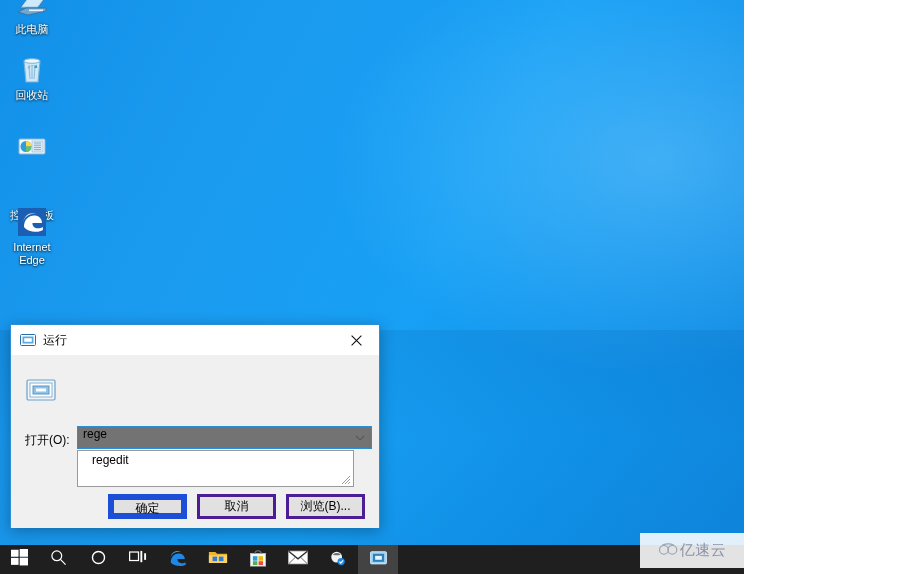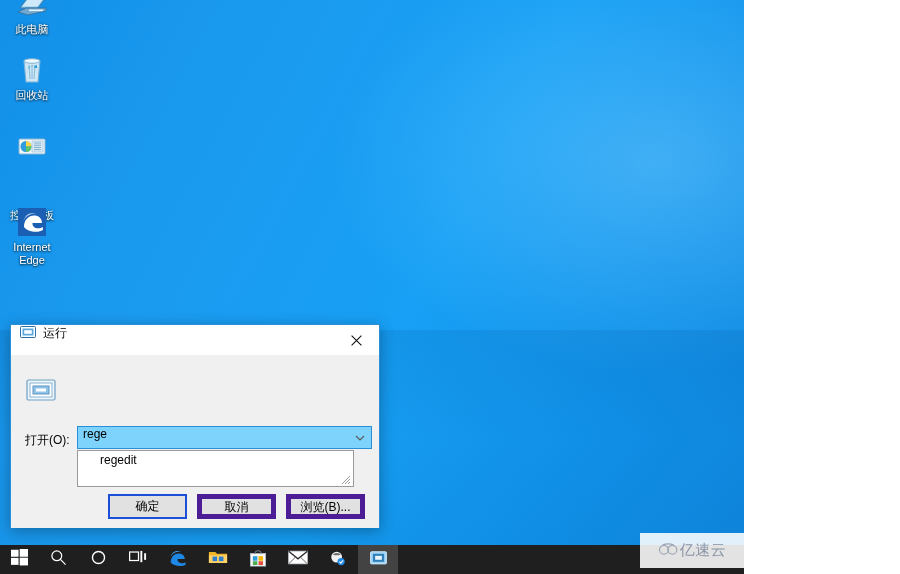--- a/index.html
+++ b/index.html
@@ -62,21 +62,21 @@
     position: absolute; left: 10px; top: 324px;
     width: 370px; height: 204px;
     background: #f0f0f0;
     border: 1px solid #2a8fd8;
     box-shadow: 0 3px 14px rgba(0,0,0,0.30);
     font-size: 12px;
     color: #000;
   }
   #run-titlebar {
     height: 30px; background: #ffffff;
-    display: flex; align-items: flex-start;
+    display: flex; align-items: center;
     padding-left: 9px;
     position: relative;
   }
   #run-title-icon { width: 16px; height: 14px; margin-right: 7px; }
   #run-title-text { font-size: 12px; color: #000; }
   #run-close {
     position: absolute; right: 0; top: 0;
     width: 45px; height: 30px;
     display: flex; align-items: center; justify-content: center;
     cursor: default;
@@ -87,21 +87,21 @@
   #run-desc-row { display: flex; padding-top: 18px; }
   #run-desc-icon { width: 32px; height: 32px; flex: 0 0 32px; margin-right: 14px; margin-top: 1px;}
   #run-desc-text { font-size: 12px; line-height: 18px; color: #000; padding-top: 1px; }
 
   #run-open-row { display: flex; align-items: flex-end; margin-top: 20px; }
   #run-open-label { width: 52px; font-size: 12px; flex: 0 0 52px; }
   #combo-wrap { position: relative; flex: 1; }
   #run-input {
     width: 295px; height: 23px;
     border: 1px solid #2a8fd8;
-    background: #7dd3fc;
+    background: #737373;
     font-family: "Liberation Sans", sans-serif;
     font-size: 12px;
     padding: 0 22px 8px 5px;
     outline: none;
     color: #000;
   }
   #combo-arrow {
     position: absolute; right: 5px; top: 4px;
     width: 14px; height: 15px;
     display:flex; align-items:center; justify-content:center;
@@ -109,45 +109,44 @@
   }
   #suggest-list {
     position: absolute; left: 0px; top: 24px;
     width: 277px; height: 37px;
     background: #ffffff;
     border: 1px solid #9a9a9a;
     z-index: 5;
   }
   .suggest-item {
     height: 19px; line-height: 19px;
-    padding-left: 2px;
+    padding-left: 14px;
     font-size: 12px; color: #000;
     cursor: default;
-    margin-left: 20px;
   }
   #suggest-grip {
     position: absolute; right: 2px; bottom: 1px;
     width: 11px; height: 11px;
   }
 
   #run-footer {
     height: 44px; background: #f0f0f0;
     display: flex; align-items: center; justify-content: flex-end;
     padding-right: 14px; gap: 10px;
     border-top: 0;
   }
   .dlg-btn {
     width: 79px; height: 25px;
     background: #e1e1e1;
-    border: 5px solid #4c1d95;
+    border: 3px solid #4c1d95;
     font-family: "Liberation Sans", sans-serif;
     font-size: 12px; color: #000;
     cursor: default;
   }
-  .dlg-btn.primary { border: 2px solid #1d4ed8; background: #e1e1e1; }
+  .dlg-btn.primary { border: 6px solid #1d4ed8; background: #e1e1e1; }
 
   
   #taskbar {
     position: absolute; left: 0; bottom: 0;
     width: 900px; height: 29px;
     background: #1f1f1f;
     display: flex; align-items: center;
   }
   .tb-item {
     width: 40px; height: 29px;

